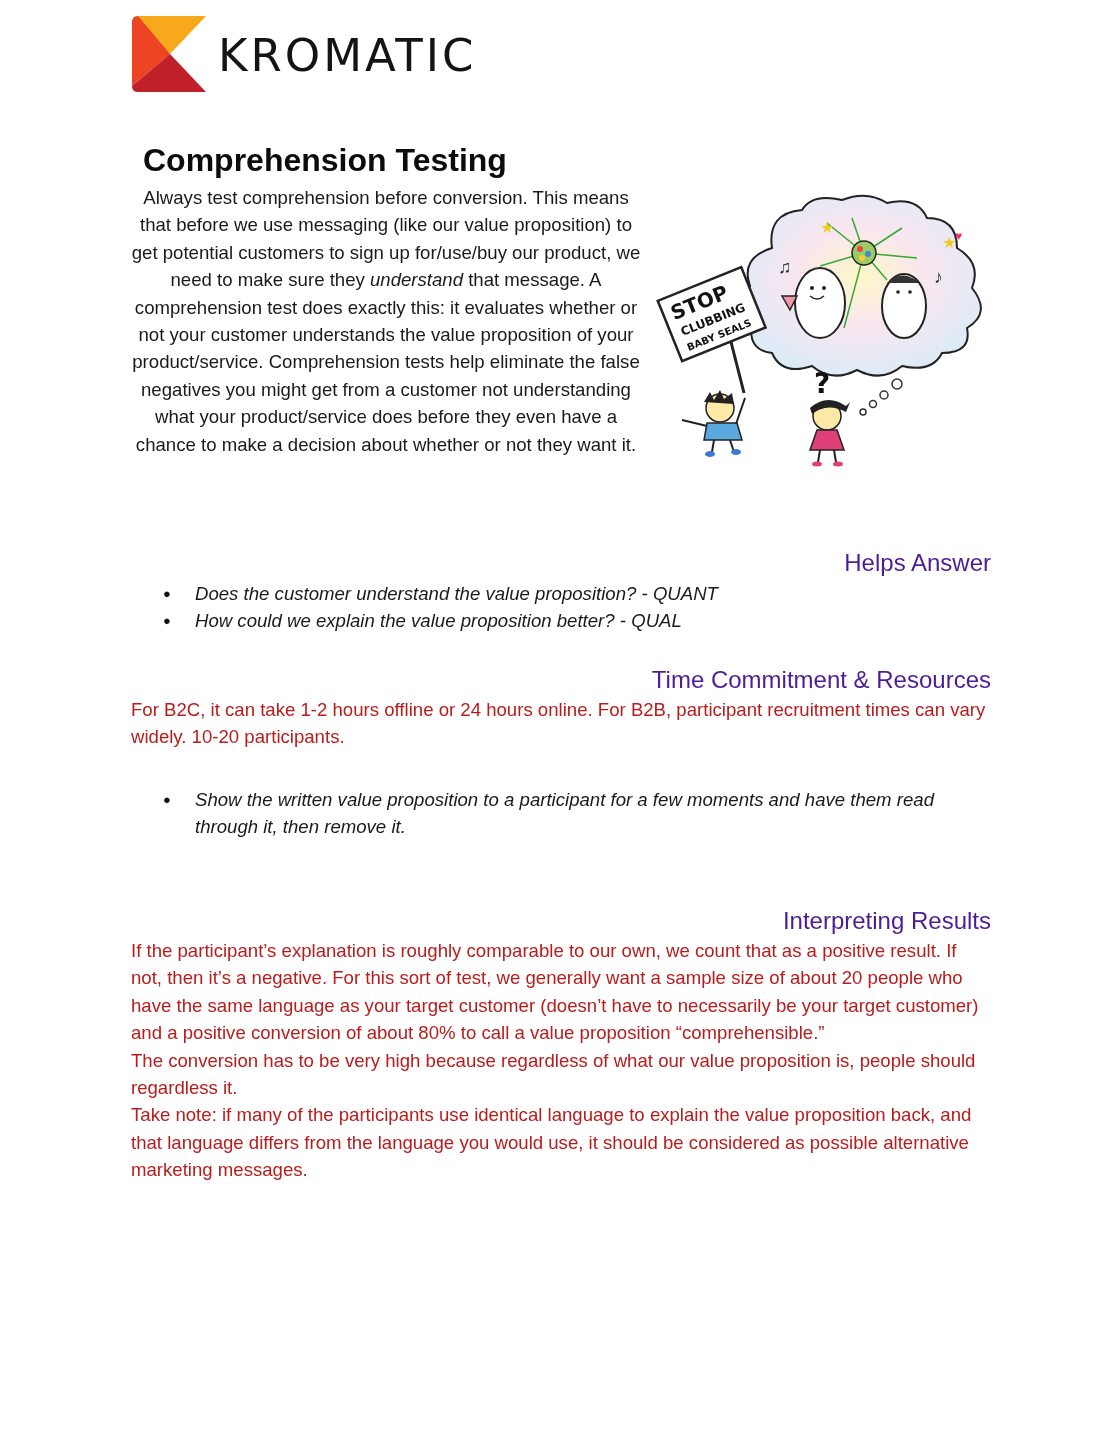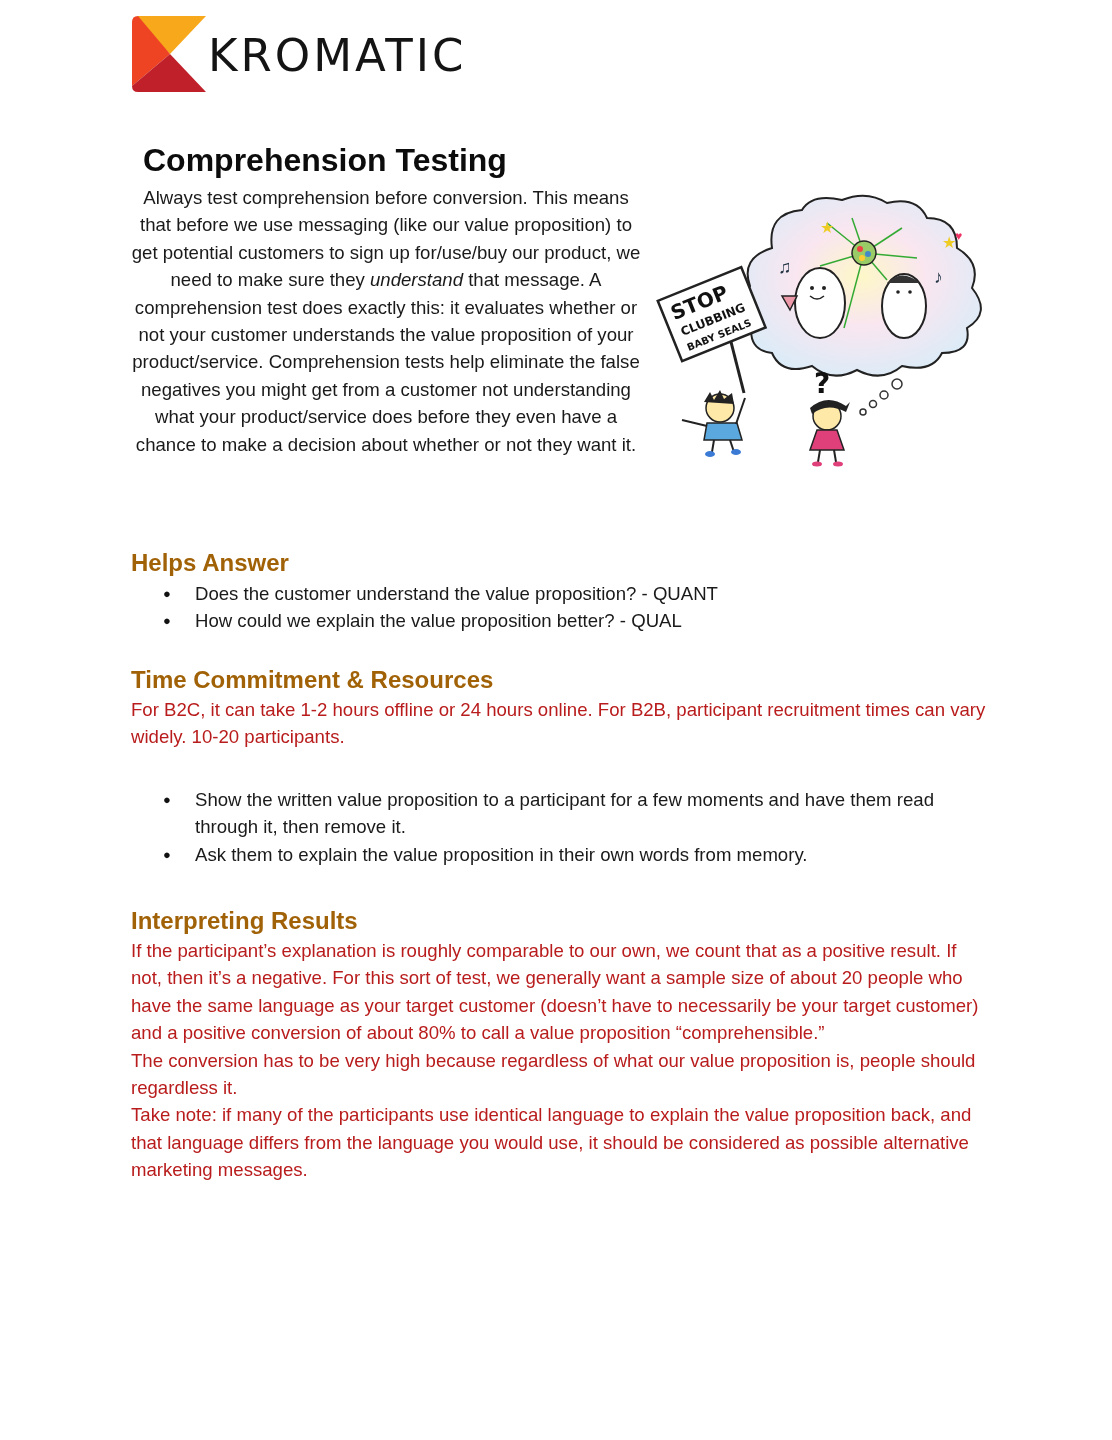--- a/index.html
+++ b/index.html
@@ -1,28 +1,28 @@
 <!DOCTYPE html>
 <html><head>
 <meta charset="utf-8">
 <style>
   html, body { margin: 0; padding: 0; background: #ffffff; }
   body { width: 1112px; height: 1440px; position: relative; overflow: hidden;
          font-family: "Liberation Sans", sans-serif; color: #111; }
   .logo { position: absolute; left: 132px; top: 15px; height: 78px; display: flex; align-items: center; }
   .logo svg { width: 76px; height: 76px; }
   .logo-text { font-family: "DejaVu Sans", sans-serif; font-weight: 500; font-size: 45px; letter-spacing: 3px;
-               color: #141414; margin-top: 2px; }
+               color: #141414; margin-left: 10px; margin-top: 2px; }
   h1 { position: absolute; left: 131px; top: 130px; margin: 12px; font-size: 32px; font-weight: bold; color: #0c0c0c; }
   .intro { position: absolute; left: 131px; top: 184px; width: 510px; margin: 0; font-size: 18.6px; line-height: 27.4px; color: #1a1a1a; text-align: center; }
   .illustration { position: absolute; left: 652px; top: 188px; width: 360px; height: 290px; }
   .section { position: absolute; left: 131px; width: 860px; }
-  h2 { margin: 0; font-size: 24px; font-weight: bold; color: #a16207; }
+  h2 { margin: 0; font-size: 24px; font-weight: normal; color: #4c1d95; text-align: right; }
   p.body { margin: 0; font-size: 18.6px; line-height: 27.4px; color: #b91c1c; }
-  ul { margin: 3px 0 0 0; padding: 0 0 0 64px; list-style: none; }
+  ul { margin: 3px 0 0 0; padding: 0 0 0 64px; list-style: none; font-style: italic; }
   ul li { position: relative; font-size: 18.6px; line-height: 27.4px; color: #1a1a1a; }
   ul li::before { content: "\25CF"; position: absolute; left: -32px; top: 0; font-size: 13px; color: #111; }
 </style>
 </head>
 <body>
 
 <div class="logo">
   <svg viewBox="0 0 76 76">
     <path d="M6 0 H74 L38 38 L6 6 Z" fill="#F7A81B"></path>
     <path d="M0 6 Q0 0 6 0 L38 38 L0 70 Z" fill="#EE4423"></path>
@@ -130,21 +130,20 @@
 </div>
 
 <div class="section" style="top:666px;">
   <h2>Time Commitment &amp; Resources</h2>
   <p class="body" style="margin-top:2px;">For B2C, it can take 1-2 hours offline or 24 hours online. For B2B, participant recruitment times can vary widely. 10-20 participants.</p>
 </div>
 
 <div class="section" style="top:783px;">
   <ul>
     <li style="padding-right:40px;">Show the written value proposition to a participant for a few moments and have them read through it, then remove it.</li>
-    <li>Ask them to explain the value proposition in their own words from memory.</li>
   </ul>
 </div>
 
 <div class="section" style="top:907px;">
   <h2>Interpreting Results</h2>
   <p class="body" style="margin-top:2px;">If the participant’s explanation is roughly comparable to our own, we count that as a positive result. If not, then it’s a negative. For this sort of test, we generally want a sample size of about 20 people who have the same language as your target customer (doesn’t have to necessarily be your target customer) and a positive conversion of about 80% to call a value proposition “comprehensible.”</p>
   <p class="body">The conversion has to be very high because regardless of what our value proposition is, people should regardless it.</p>
   <p class="body">Take note: if many of the participants use identical language to explain the value proposition back, and that language differs from the language you would use, it should be considered as possible alternative marketing messages.</p>
 </div>
 

